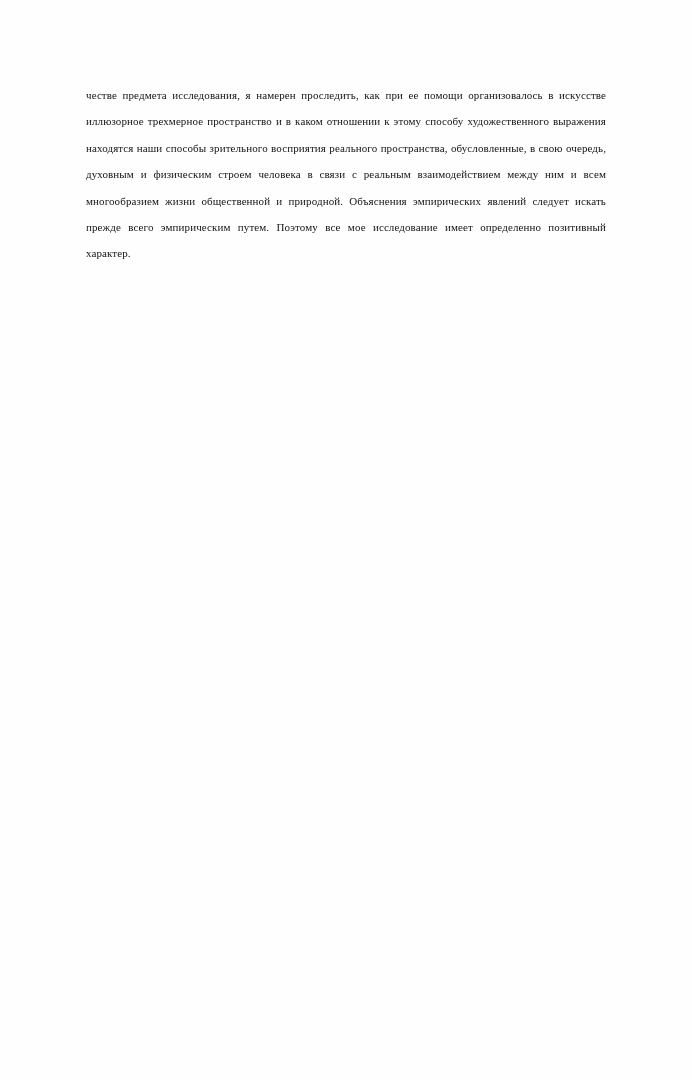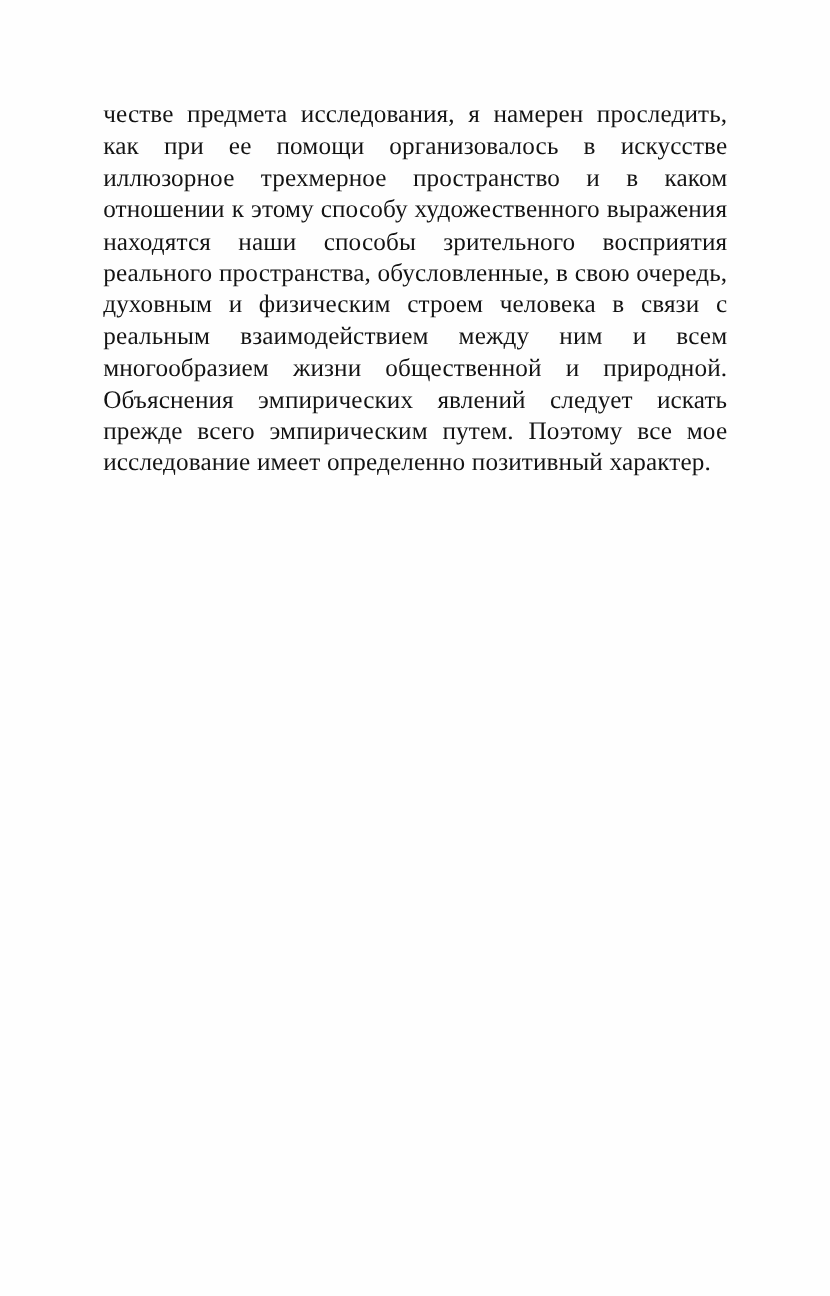--- a/index.html
+++ b/index.html
@@ -22,21 +22,21 @@
     box-sizing: border-box;
   }
   .text-block {
     position: absolute;
     left: 86px;
     top: 82px;
     width: 520px;
   }
   .para {
     margin: 0;
-    font-size: 21px;
+    font-size: 11px;
     line-height: 26.4px;
     text-align: justify;
     text-justify: inter-word;
     color: #131313;
     letter-spacing: 0.1px;
     word-spacing: 0.2px;
   }
 </style>
 </head>
 <body>

